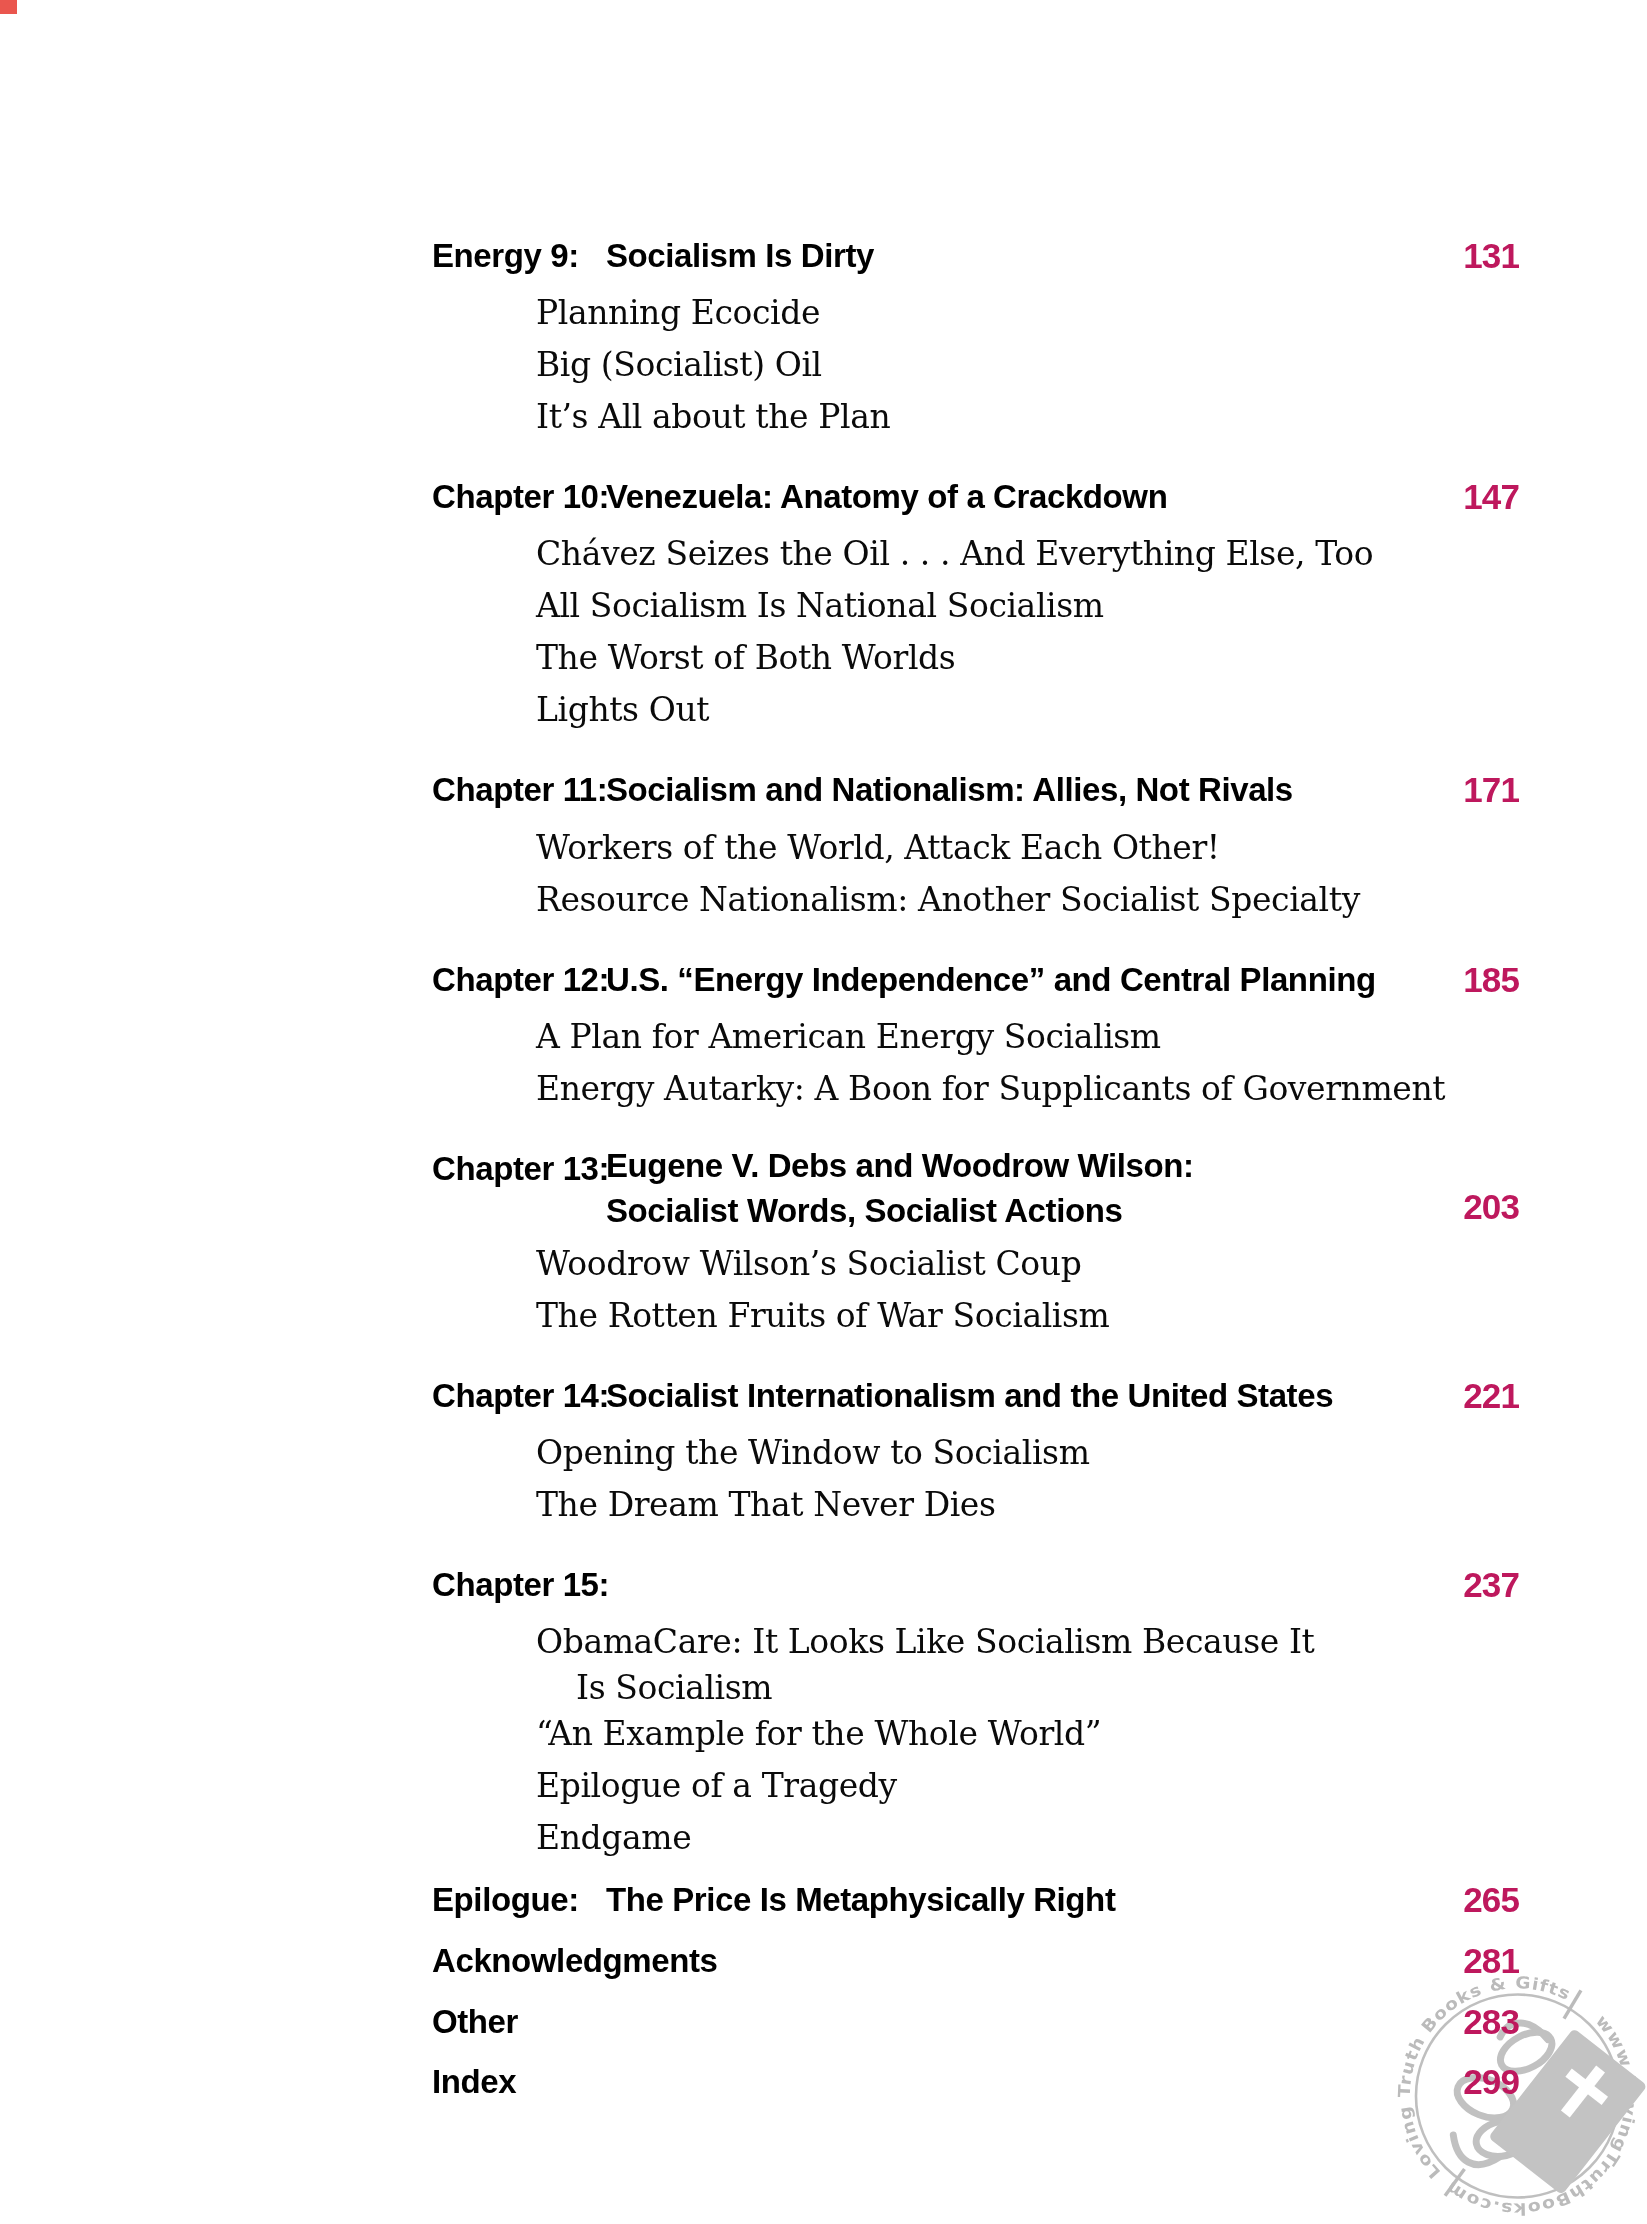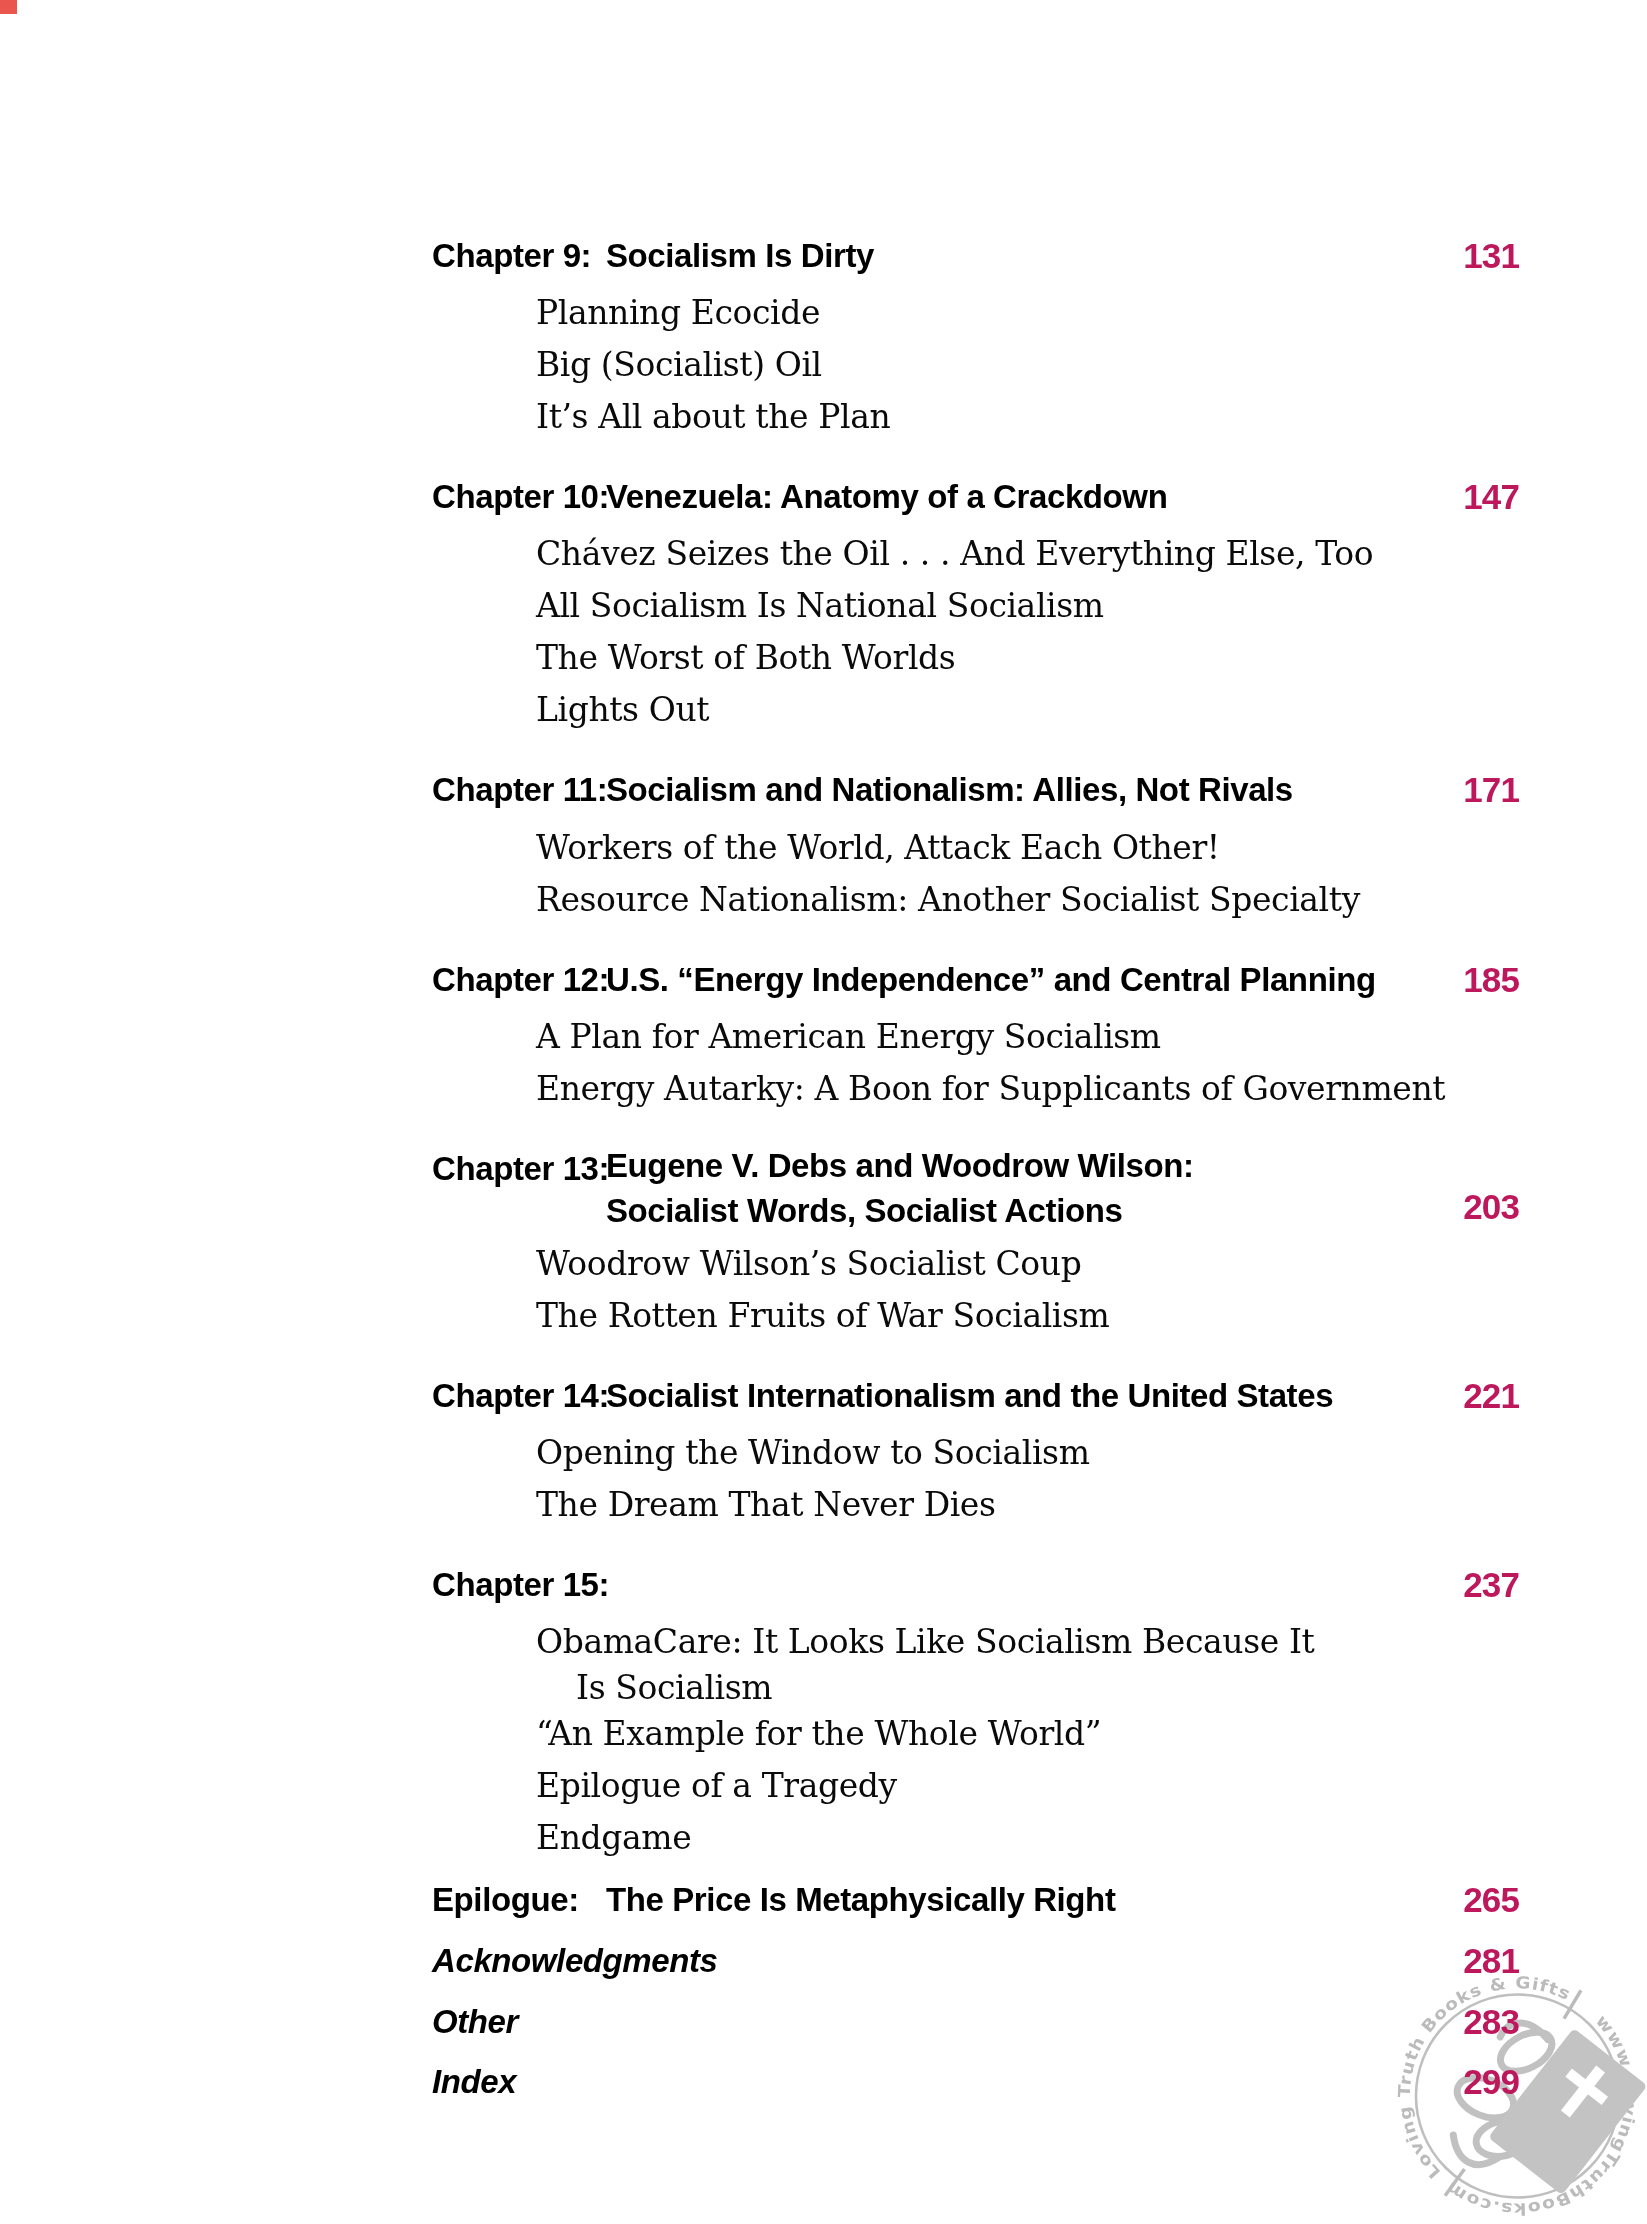--- a/index.html
+++ b/index.html
@@ -51,21 +51,21 @@
   .lbl {
     grid-column:1;
     align-self:start;
     font-size:33px;
     font-weight:bold;
     letter-spacing:-0.4px;
     line-height:52px;
     white-space:nowrap;
     color:#000;
   }
-  .row.no-title .lbl { grid-column:1 / 3;font-style:italic; }
+  .row.no-title .lbl { grid-column:1 / 3; }
   .ttl-block { grid-column:2; }
   .ttl {
     font-size:33px;
     font-weight:bold;
     letter-spacing:-0.4px;
     line-height:52px;
     white-space:nowrap;
     color:#000;
   }
   .ttl.two-line { line-height:45px; }
@@ -133,21 +133,21 @@
         <rect x="-7" y="-62" width="13" height="66"></rect>
         <rect x="-27" y="-42" width="53" height="12"></rect>
       </g>
     </g>
   </svg>
 
   <section class="toc">
 
     <article class="entry ch">
       <div class="row">
-        <div class="lbl">Chapter 9:</div>
+        <div class="lbl">Energy 9:</div>
         <div class="ttl-block">
           <div class="ttl">Socialism Is Dirty</div>
         </div>
         <div class="pg">131</div>
       </div>
       <div class="subs">
         <div class="sub">Planning Ecocide</div>
         <div class="sub">Big (Socialist) Oil</div>
         <div class="sub">It’s All about the Plan</div>
       </div>

